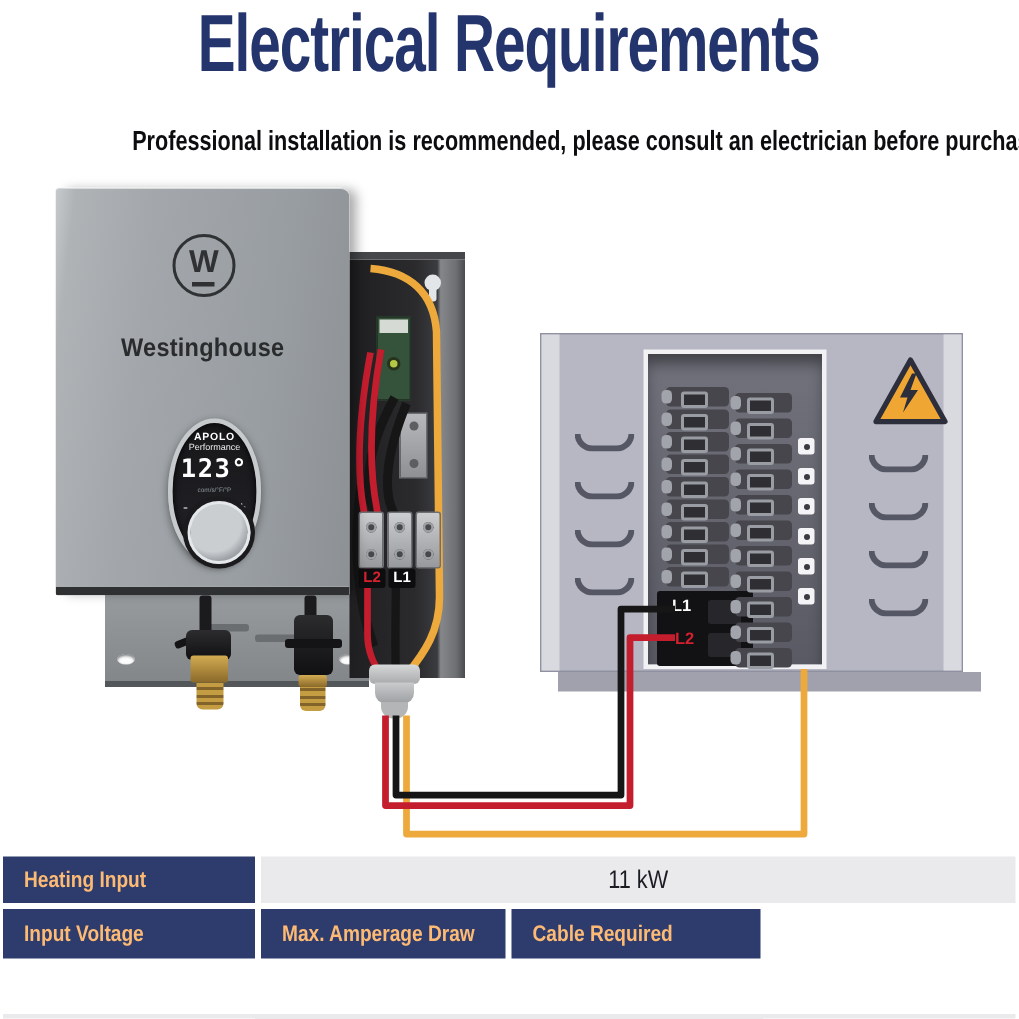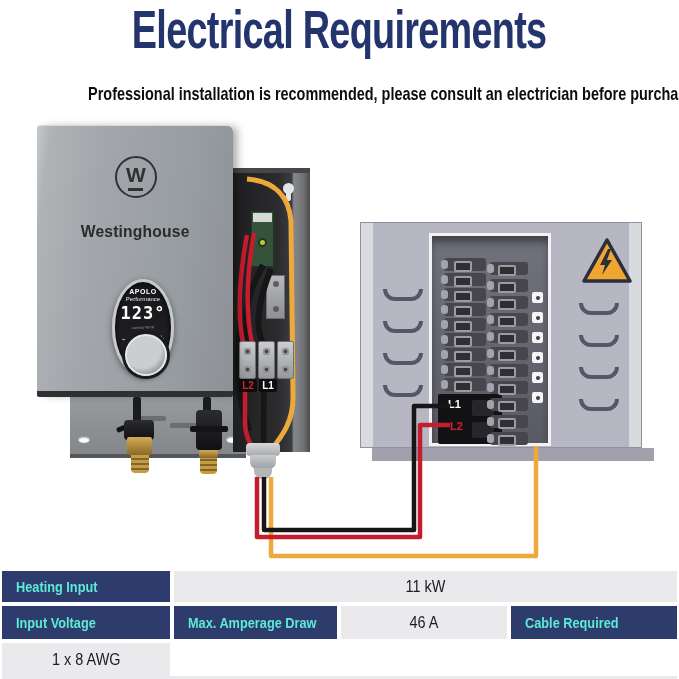--- a/index.html
+++ b/index.html
@@ -108,21 +108,21 @@
   .screw{position:absolute;width:11px;height:11px;background:#f4f4f6;border-radius:2px}
   .screw::after{content:"";position:absolute;left:3.5px;top:3.5px;width:4px;height:4px;
     border-radius:50%;background:#3a3b41}
   .main-brk{left:6px;top:158px;width:64px;height:50px;background:#121215;border-radius:2px}
   .main-brk .d{position:absolute;background:#26262b;border-radius:2px}
   .plbl{position:absolute;font-weight:bold;font-size:11px;line-height:13px}
 
   
   .spec{left:2px;top:571px;width:675px;display:grid;
     grid-template-columns:168px 163px 166px 1fr;grid-template-rows:31px 33px 33px;gap:4px}
-  .cell-l{background:var(--table-navy);color:#5eead4;display:flex;align-items:center;
+  .cell-l{background:var(--table-navy);color:#fdba74;display:flex;align-items:center;
     padding-left:14px;font-weight:bold;font-size:15px}
   .cell-l .cond{transform:scaleX(.85);transform-origin:left center}
   .cell-v{background:var(--table-value-bg);color:#1b1b24;display:flex;align-items:center;
     justify-content:center;font-weight:normal;font-size:17px}
   .cell-v .cond{transform:scaleX(.85)}
   .span3{grid-column:2/5}
   .bottom-strip{left:2px;top:676px;width:675px;height:3px;background:var(--table-value-bg)}
 
   .wire-overlay{position:absolute;inset:0;width:679px;height:679px;pointer-events:none}
   .w-black{stroke:var(--wire-black);stroke-width:4.5;fill:none;stroke-linejoin:round}
@@ -288,26 +288,20 @@
     <div class="cell-v span3">
         <span class="cond">11 kW</span>
       </div>
 
     <div class="cell-l">
         <span class="cond">Input Voltage</span>
       </div>
     <div class="cell-l">
         <span class="cond">Max. Amperage Draw</span>
       </div>
-    <div class="cell-v">
-        <span class="cond">46 A</span>
-      </div>
 
     <div class="cell-l">
         <span class="cond">Cable Required</span>
       </div>
-    <div class="cell-v">
-        <span class="cond">1 x 8 AWG</span>
-      </div>
   </div>
   <div class="abs bottom-strip"></div>
 
 </div>
 
 </body></html>

